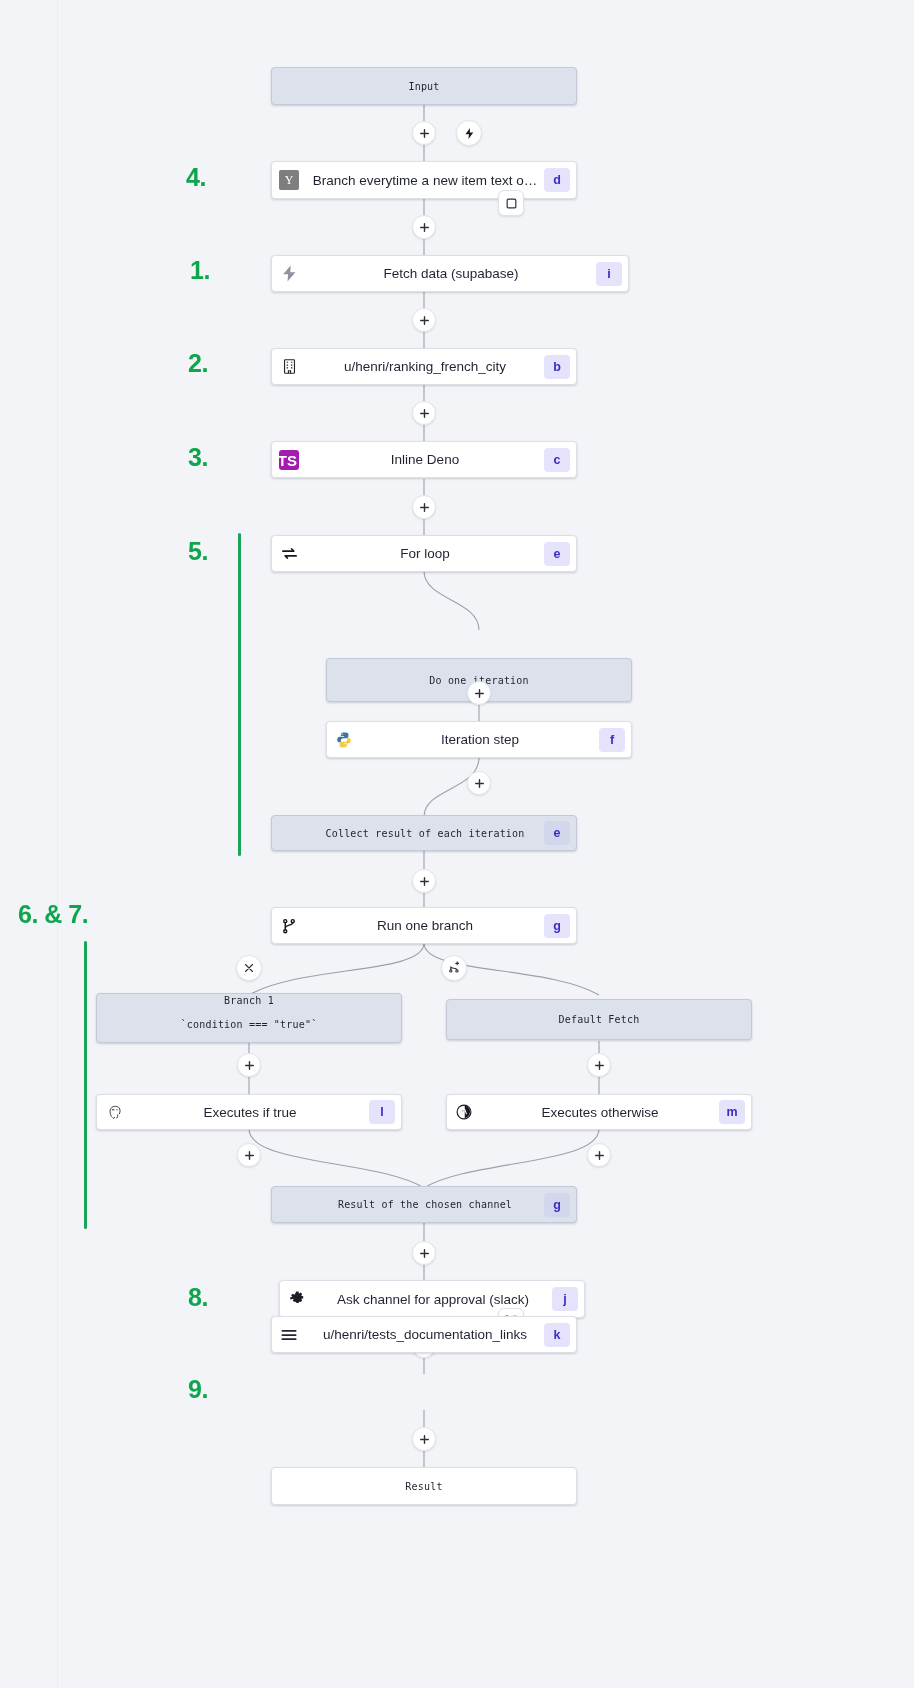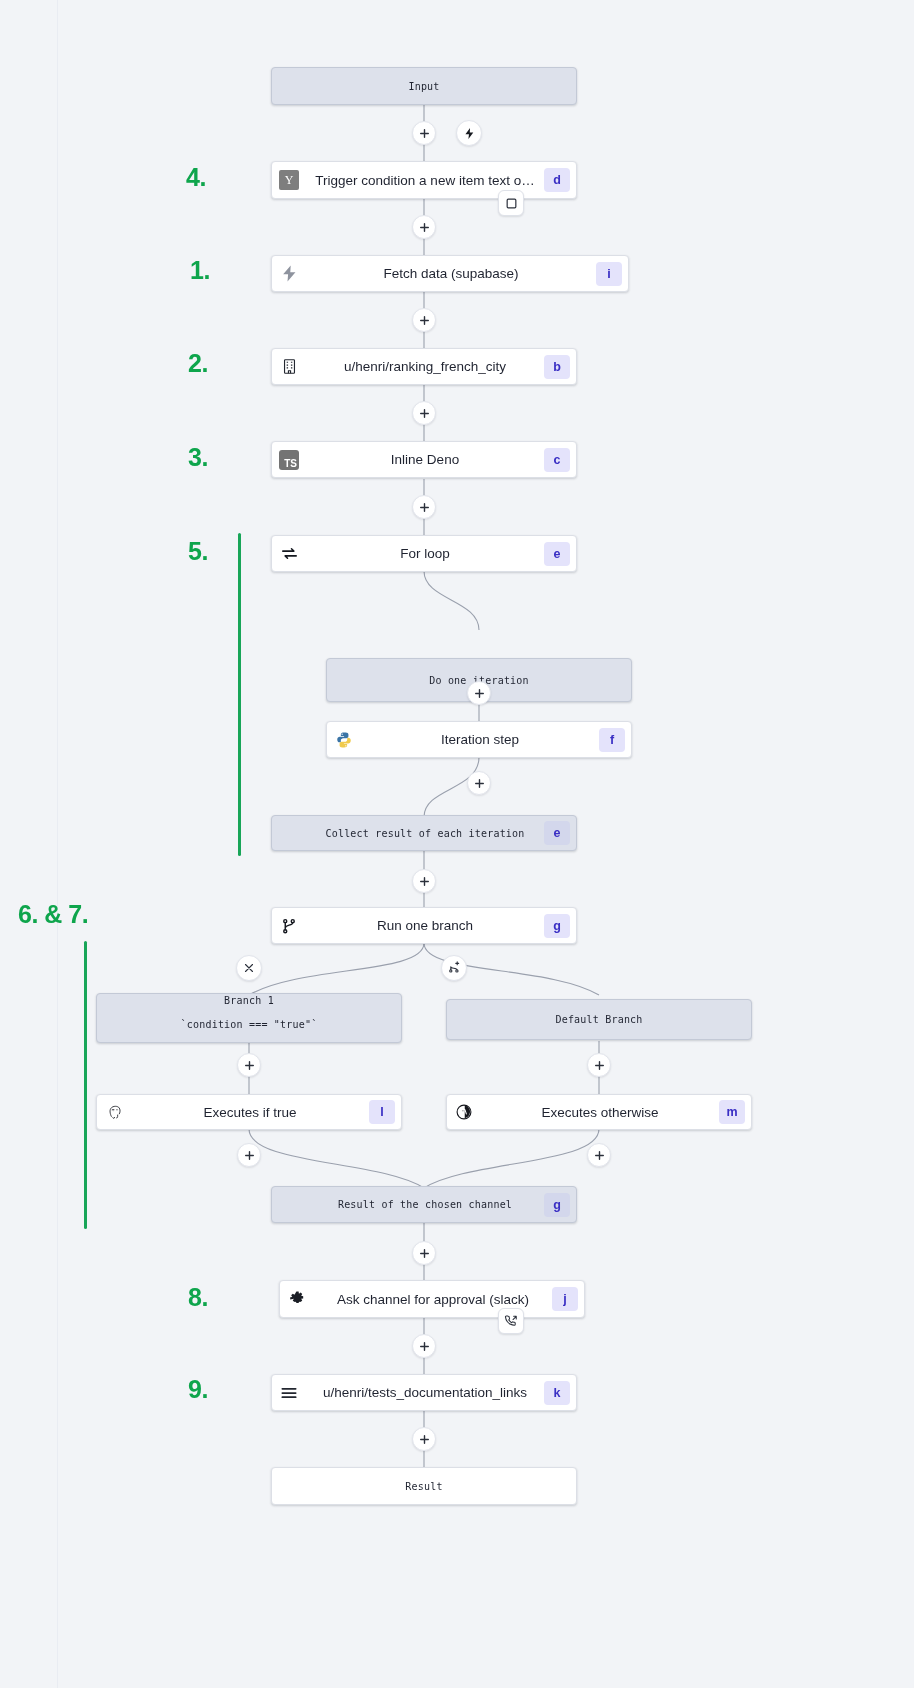--- a/index.html
+++ b/index.html
@@ -78,22 +78,22 @@
   }
   .green-bar { position:absolute; width:2.5px; background:#18a558; border-radius:2px; }
 
   
   .ico-y {
     width:20px;height:20px;background:#7e7e7e;border-radius:2px;
     color:#fff;font-size:12px;display:flex;align-items:center;justify-content:center;
     font-family:"Liberation Serif", serif;
   }
   .ico-ts {
-    width:20px;height:20px;background:#737373;border-radius:3px;
-    color:#fff;font-size:10px;font-weight:700;
+    width:20px;height:20px;background:#a21caf;border-radius:3px;
+    color:#fff;font-size:15px;font-weight:700;
     display:flex;align-items:flex-end;justify-content:flex-end;
     padding:0 2px 1px 0;
   }
 </style>
 </head>
 <body>
 
 <div class="canvas-band"></div>
 
 <div id="stage">
@@ -140,21 +140,21 @@
   <div class="circbtn" style="left:456px; top:120px;">
     <svg width="13" height="13" viewBox="0 0 24 24" fill="#16191f">
         <path d="M13 2L4.5 13.5H11l-1 8.5 9-12H12.5z"></path>
       </svg>
   </div>
 
   <div class="node white" style="left:271px; top:161px; width:306px; height:38px;">
     <span class="ico">
         <span class="ico-y">Y</span>
       </span>
-    <span class="lbl">Trigger condition a new item text o…</span>
+    <span class="lbl">Branch everytime a new item text o…</span>
     <span class="badge">d</span>
   </div>
   <div class="chip" style="left:498px; top:190px;">
     <svg width="13" height="13" viewBox="0 0 24 24" fill="none" stroke="#2b303b" stroke-width="2.2">
         <rect x="4" y="4" width="16" height="16" rx="2"></rect>
       </svg>
   </div>
 
   <div class="plus" style="left:412px; top:215px;">
     <svg width="13" height="13" viewBox="0 0 24 24" fill="none" stroke="#2b303b" stroke-width="2.6" stroke-linecap="round" stroke-linejoin="round">
@@ -288,21 +288,21 @@
     </svg>
   </div>
 
   <div class="node grey mono" style="left:96px; top:993px; width:306px; height:50px; flex-direction:column; justify-content:center;">
     <span class="lbl" style="line-height:1.35;">Branch 1</span>
     <span class="lbl" style="line-height:1.35;">`condition === "true"`</span>
   </div>
 
   <div class="node grey mono" style="left:446px; top:999px; width:306px; height:41px;">
     <span class="spacer"></span>
-    <span class="lbl">Default Branch</span>
+    <span class="lbl">Default Fetch</span>
     <span class="spacer"></span>
   </div>
 
   <div class="plus" style="left:237px; top:1053px;">
     <svg width="13" height="13" viewBox="0 0 24 24" fill="none" stroke="#2b303b" stroke-width="2.6" stroke-linecap="round" stroke-linejoin="round">
         <path d="M12 5v14M5 12h14"></path>
       </svg>
   </div>
   <div class="plus" style="left:587px; top:1053px;">
     <svg width="13" height="13" viewBox="0 0 24 24" fill="none" stroke="#2b303b" stroke-width="2.6" stroke-linecap="round" stroke-linejoin="round">
@@ -377,21 +377,21 @@
       <path d="M6.2 3.5H3.8c-.8 0-1.4.7-1.3 1.5.3 2.8 1.3 5.5 3 7.8 1.5 2.1 3.5 3.8 5.8 4.9 2 1 4.2 1.5 6.4 1.6.8 0 1.5-.6 1.5-1.4v-2.3c0-.7-.5-1.3-1.2-1.4-.9-.1-1.7-.3-2.5-.6-.5-.2-1.1 0-1.4.4l-1 1c-2.1-1.2-3.8-2.9-5-5l1-1c.4-.4.5-1 .3-1.5-.3-.8-.5-1.6-.6-2.5-.1-.6-.7-1.1-1.4-1.1z"></path>
     </svg>
   </div>
 
   <div class="plus" style="left:412px; top:1334px;">
     <svg width="13" height="13" viewBox="0 0 24 24" fill="none" stroke="#2b303b" stroke-width="2.6" stroke-linecap="round" stroke-linejoin="round">
         <path d="M12 5v14M5 12h14"></path>
       </svg>
   </div>
 
-  <div class="node white" style="left:271px; top:1374px; width:306px; height:37px;">
+  <div class="node white" style="left:271px; top:1316px; width:306px; height:37px;">
     <span class="ico">
       <svg width="20" height="20" viewBox="0 0 24 24" fill="none" stroke="#22262f" stroke-width="2.1" stroke-linecap="round">
           <path d="M4 7h16M4 12h16M4 17h16"></path>
         </svg>
     </span>
     <span class="lbl">u/henri/tests_documentation_links</span>
     <span class="badge">k</span>
   </div>
 
   <div class="plus" style="left:412px; top:1427px;">

